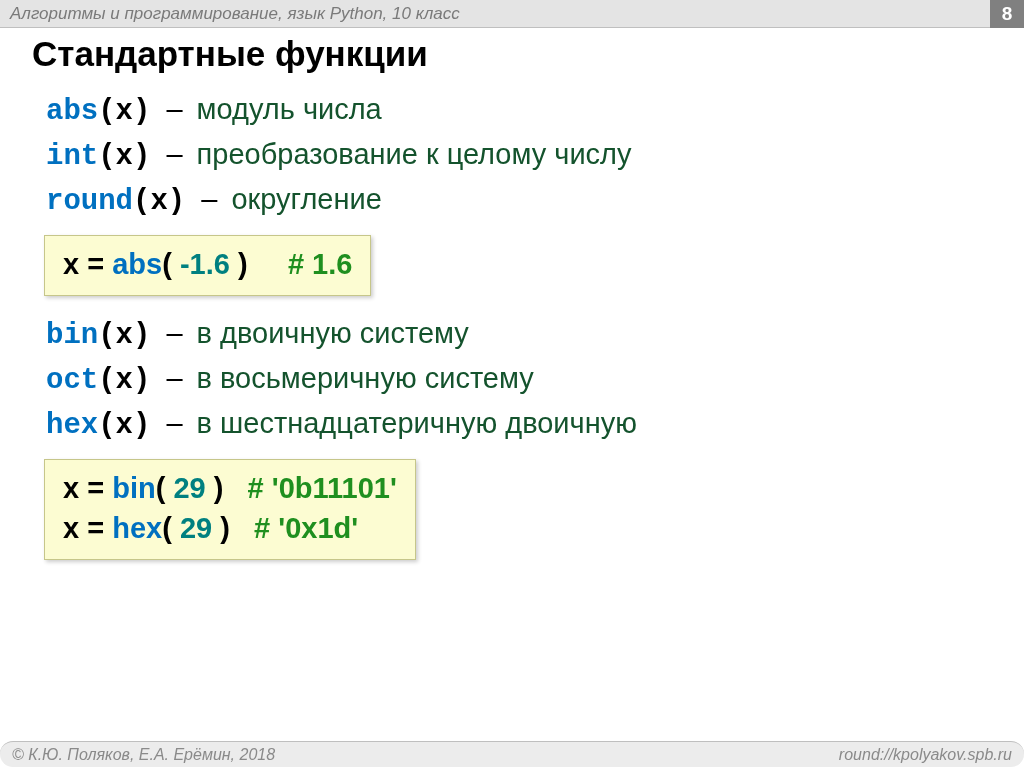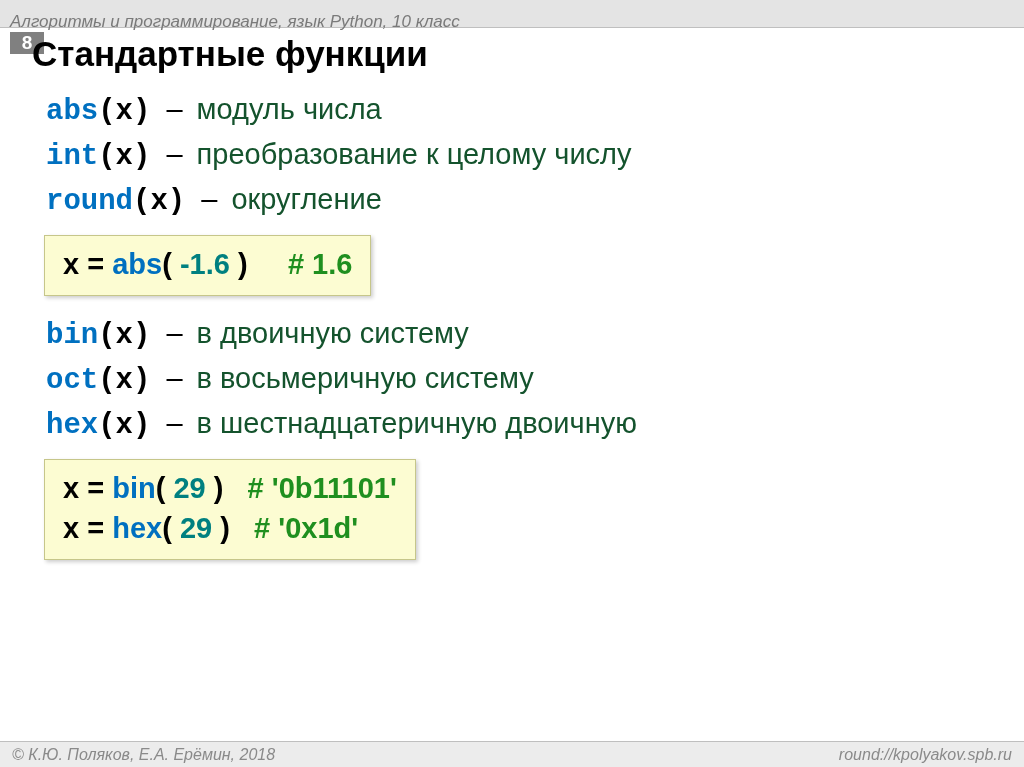--- a/index.html
+++ b/index.html
@@ -10,27 +10,26 @@
     font-family: Arial, Helvetica, sans-serif;
     position: relative;
     overflow: hidden;
   }
   .header-bar {
     width: 100%;
     height: 28px;
     background: #e4e4e4;
     border-bottom: 1px solid #bfbfbf;
     display: flex;
-    align-items: flex-start;
+    align-items: center;
     justify-content: space-between;
-    padding: 12px 10px;
+    padding: 0 10px;
     font-style: italic;
     color: #7a7a7a;
     font-size: 17px;
-    flex-direction: column;
   }
   .page-number {
     background: #808080;
     color: #fff;
     width: 34px;
     height: 28px;
     display: flex;
     align-items: center;
     justify-content: center;
     font-weight: bold;
@@ -103,20 +102,21 @@
     height: 26px;
     background: #ececec;
     border-top: 1px solid #bfbfbf;
     display: flex;
     align-items: center;
     justify-content: space-between;
     padding: 0 12px;
     font-style: italic;
     color: #8a8a8a;
     font-size: 16px;
+    border-radius: 13px;
   }
 </style>
 </head>
 <body>
 
 <div class="header-bar">
   <span>Алгоритмы и программирование, язык Python, 10 класс</span>
   <span class="page-number">8</span>
 </div>
 

